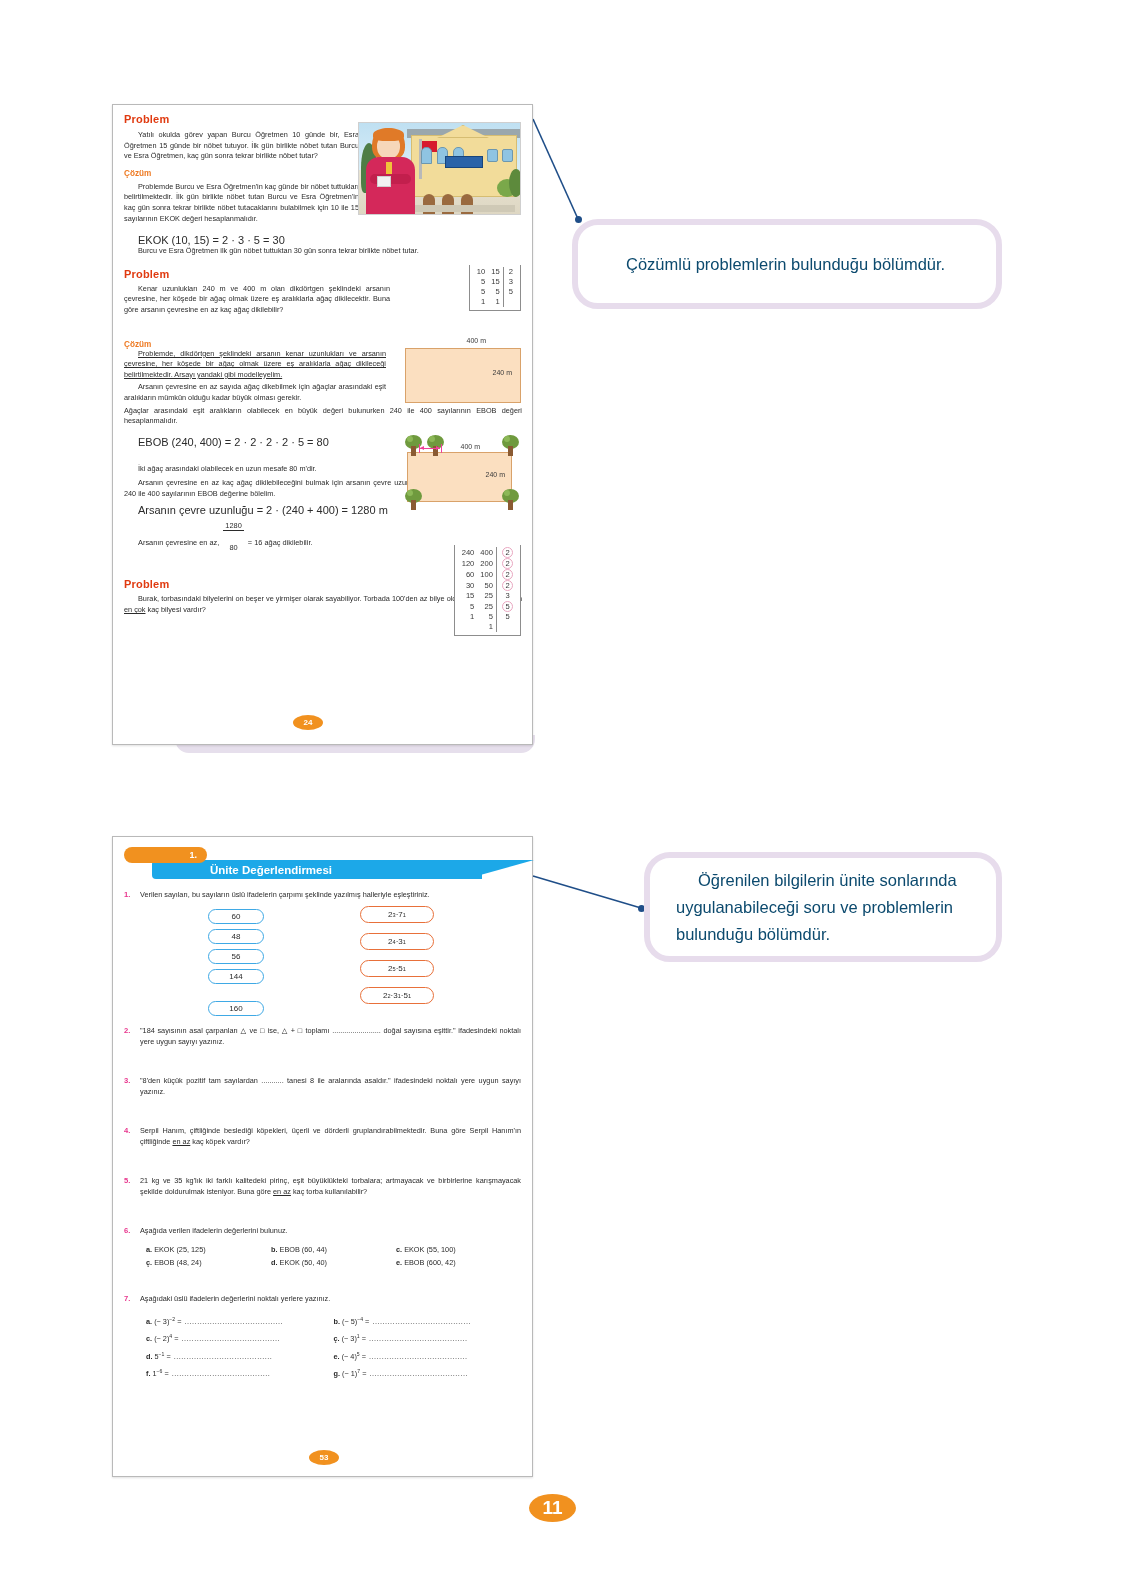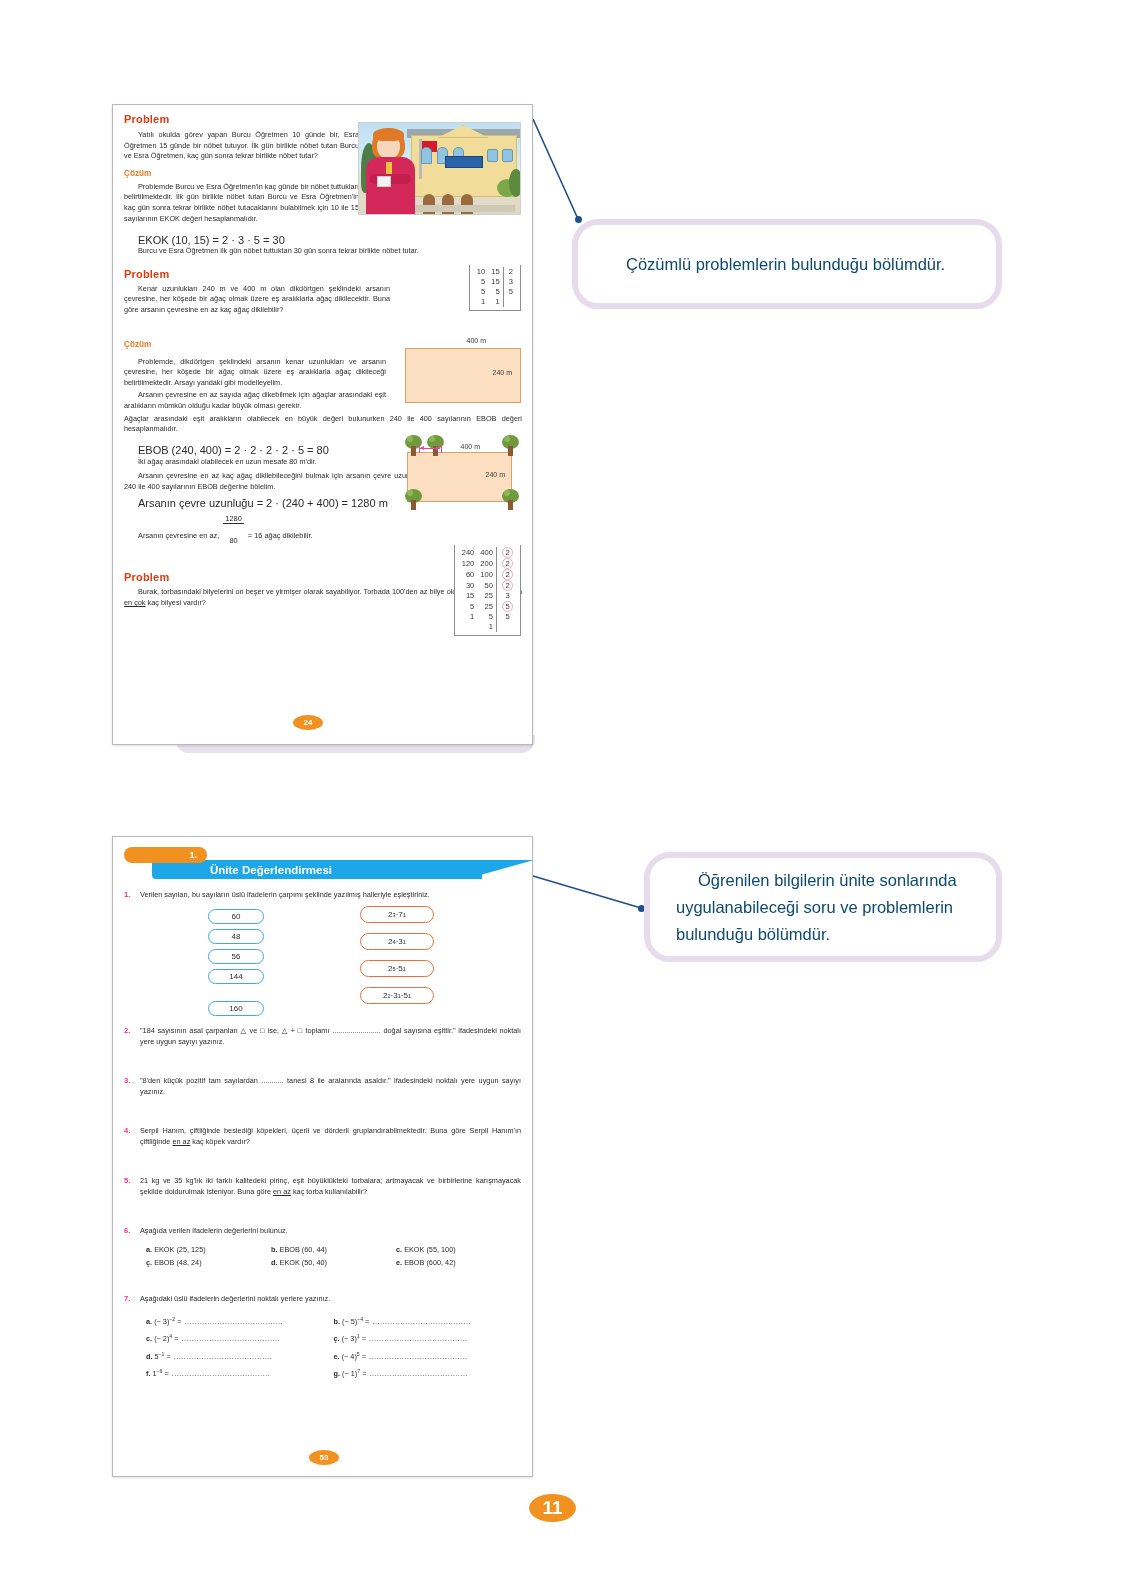--- a/index.html
+++ b/index.html
@@ -379,21 +379,21 @@
     <div class="body-txt ind" style="width:310px;">Burcu ve Esra Öğretmen ilk gün nöbet tuttuktan 30 gün sonra tekrar birlikte nöbet tutar.</div>
 
     <div class="lbl-problem" style="margin-top:11px;">Problem</div>
     <div class="body-txt ind" style="margin-top:4px;width:266px;">Kenar uzunlukları 240 m ve 400 m olan dikdörtgen şeklindeki arsanın çevresine, her köşede bir ağaç olmak üzere eş aralıklarla ağaç dikilecektir. Buna göre arsanın çevresine en az kaç ağaç dikilebilir?</div>
 
     <div class="fig-lbl" style="right:46px;top:232px;">400 m</div>
     <div class="rect-fig" style="right:11px;top:243px;width:116px;height:55px;"></div>
     <div class="fig-lbl" style="right:20px;top:264px;">240 m</div>
 
     <div class="lbl-cozum" style="margin-top:24px;">Çözüm</div>
-    <div class="body-txt ind" style="margin-top:8px;width:262px;">Problemde, dikdörtgen şeklindeki arsanın kenar uzunlukları ve arsanın çevresine, her köşede bir ağaç olmak üzere eş aralıklarla ağaç dikileceği belirtilmektedir. Arsayı yandaki gibi modelleyelim.</div>
+    <div class="body-txt ind" style="margin-top:0;width:262px;text-decoration:underline;">Problemde, dikdörtgen şeklindeki arsanın kenar uzunlukları ve arsanın çevresine, her köşede bir ağaç olmak üzere eş aralıklarla ağaç dikileceği belirtilmektedir. Arsayı yandaki gibi modelleyelim.</div>
     <div class="body-txt ind" style="margin-top:2px;width:262px;">Arsanın çevresine en az sayıda ağaç dikebilmek için ağaçlar arasındaki eşit aralıkların mümkün olduğu kadar büyük olması gerekir.</div>
     <div class="body-txt" style="margin-top:2px;width:398px;">Ağaçlar arasındaki eşit aralıkların olabilecek en büyük değeri bulunurken 240 ile 400 sayılarının EBOB değeri hesaplanmalıdır.</div>
 
     <div class="rect-fig" style="right:20px;top:347px;width:105px;height:50px;"></div>
     <div class="tree" style="right:110px;top:330px;">
         <div class="crown"></div>
         <div class="trunk"></div>
       </div>
     <div class="tree" style="right:88px;top:330px;">
         <div class="crown"></div>
@@ -411,21 +411,21 @@
         <div class="crown"></div>
         <div class="trunk"></div>
       </div>
     <div class="arrow-pink" style="right:92px;top:343px;width:20px;"></div>
     <div class="tick-v" style="right:112px;top:339px;height:9px;"></div>
     <div class="tick-v" style="right:90px;top:339px;height:9px;"></div>
     <div class="fig-lbl" style="right:52px;top:338px;">400 m</div>
     <div class="fig-lbl" style="right:27px;top:366px;">240 m</div>
 
     <div class="math-line" style="margin-top:9px;">EBOB (240, 400) = 2 · 2 · 2 · 2 · 5 = 80</div>
-    <div class="body-txt ind" style="margin-top:1px;width:300px;">İki ağaç arasındaki olabilecek en uzun mesafe 80 m'dir.</div>
+    <div class="body-txt ind" style="margin-top:16px;width:300px;">İki ağaç arasındaki olabilecek en uzun mesafe 80 m'dir.</div>
     <div class="body-txt ind" style="margin-top:4px;width:310px;">Arsanın çevresine en az kaç ağaç dikilebileceğini bulmak için arsanın çevre uzunluğunu, 240 ile 400 sayılarının EBOB değerine bölelim.</div>
     <div class="math-line" style="margin-top:5px;">Arsanın çevre uzunluğu = 2 · (240 + 400) = 1280 m</div>
 
     <div style="display:flex;align-items:center;padding-left:14px;margin-top:5px;font-size:7.4px;color:#2b2b2b;">
       <span>Arsanın çevresine en az,</span>
       <span style="display:inline-block;text-align:center;margin:0 4px;">
         <span style="display:block;border-bottom:1px solid #2b2b2b;padding:0 2px;">1280</span>
         <span style="display:block;padding:12px 2px;">80</span>
       </span>
       <span>= 16 ağaç dikilebilir.</span>

